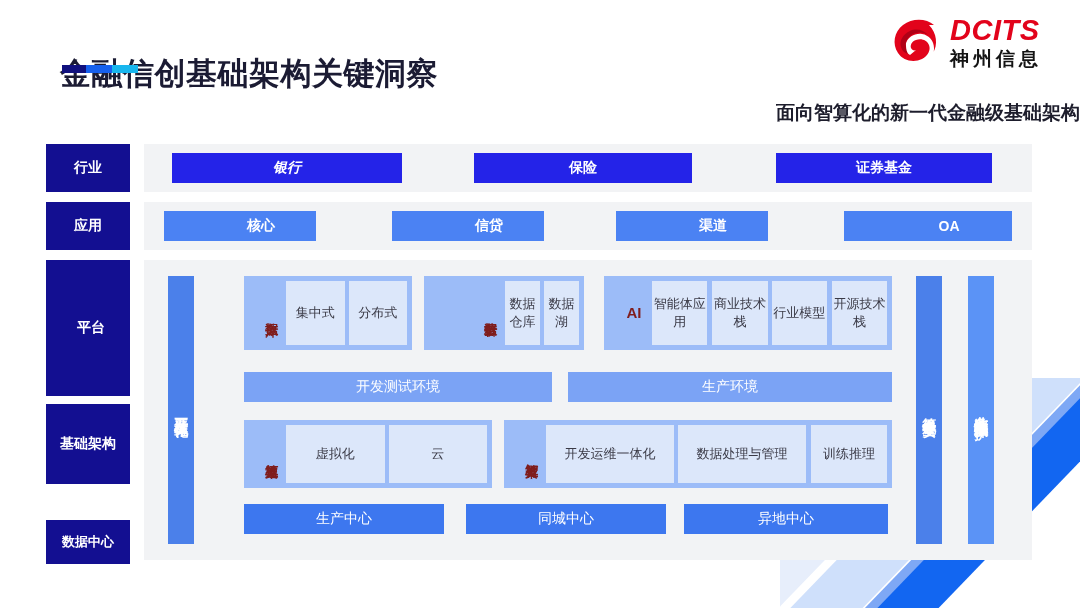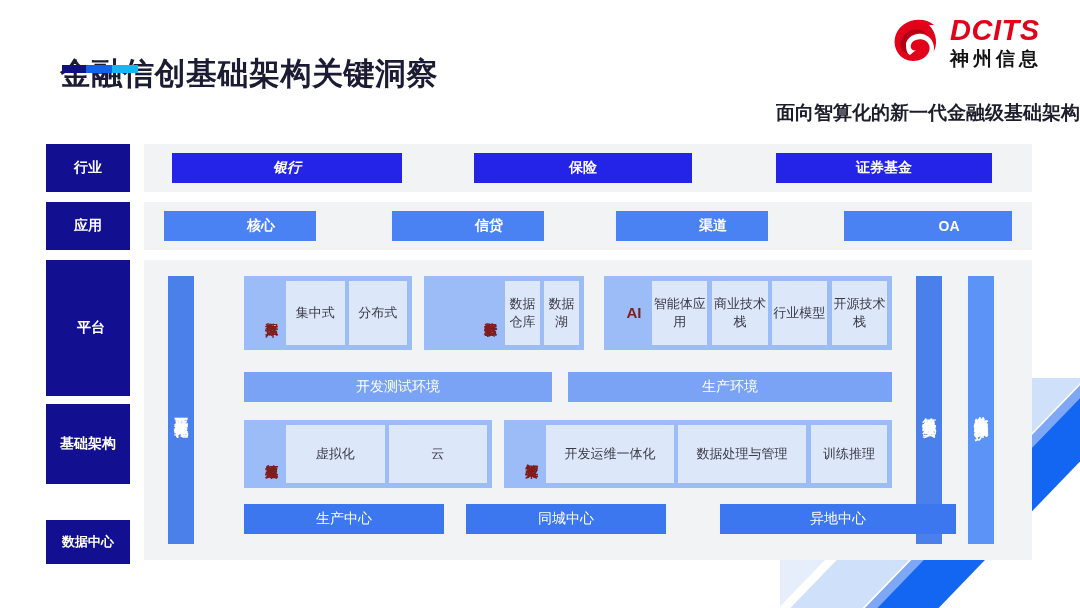--- a/index.html
+++ b/index.html
@@ -140,21 +140,21 @@
     position: absolute; display: flex; align-items: center; justify-content: center;
     color: #fff; font-weight: normal; font-size: 14px; box-sizing: border-box;
   }
   .bar-env { background: #7ba3f5; height: 30px; top: 112px; }
   .env-0 { left: 100px; width: 308px; }
   .env-1 { left: 424px; width: 324px; }
 
   .bar-dc { background: #3d77ef; height: 30px; top: 244px; }
   .dc-0 { left: 100px; width: 200px; }
   .dc-1 { left: 322px; width: 200px; }
-  .dc-2 { left: 576px; width: 236px; }
+  .dc-2 { left: 540px; width: 204px; }
 </style>
 </head>
 <body>
 
 <div class="deco-stripes">
   <i class="s5"></i>
   <i class="s4"></i>
   <i class="s3"></i>
   <i class="s2"></i>
   <i class="s1"></i>

